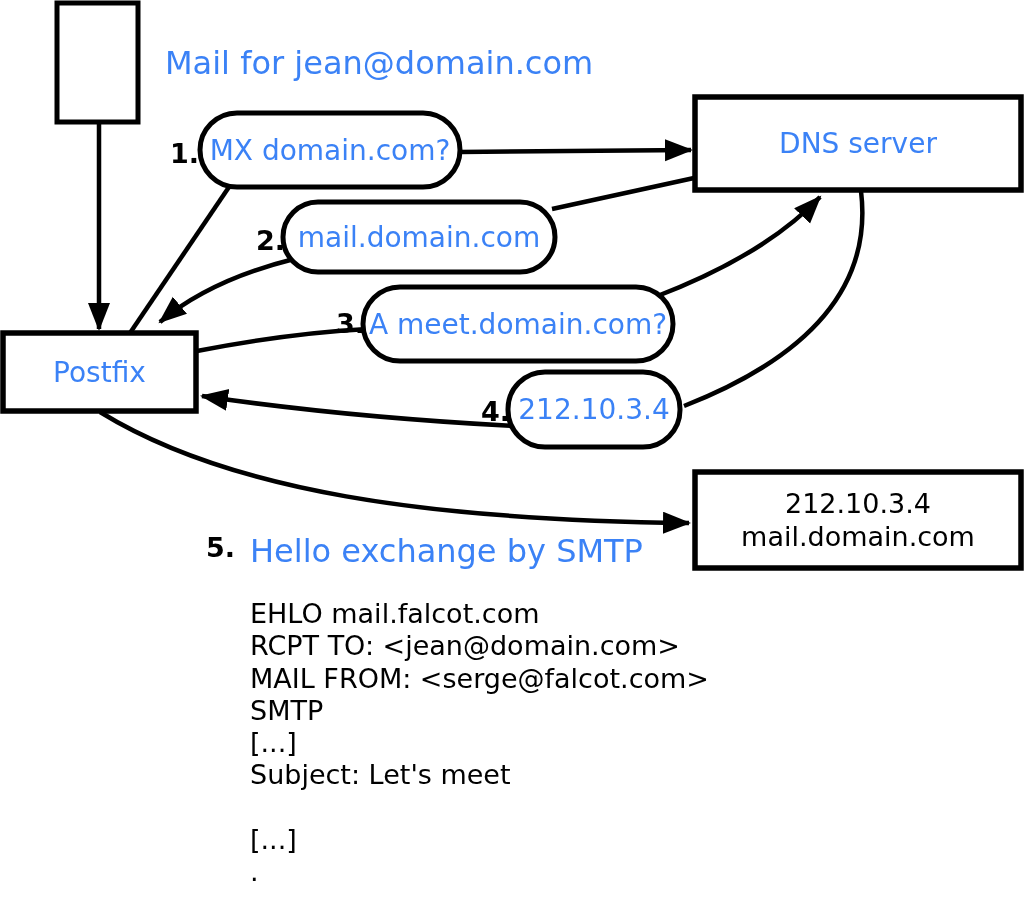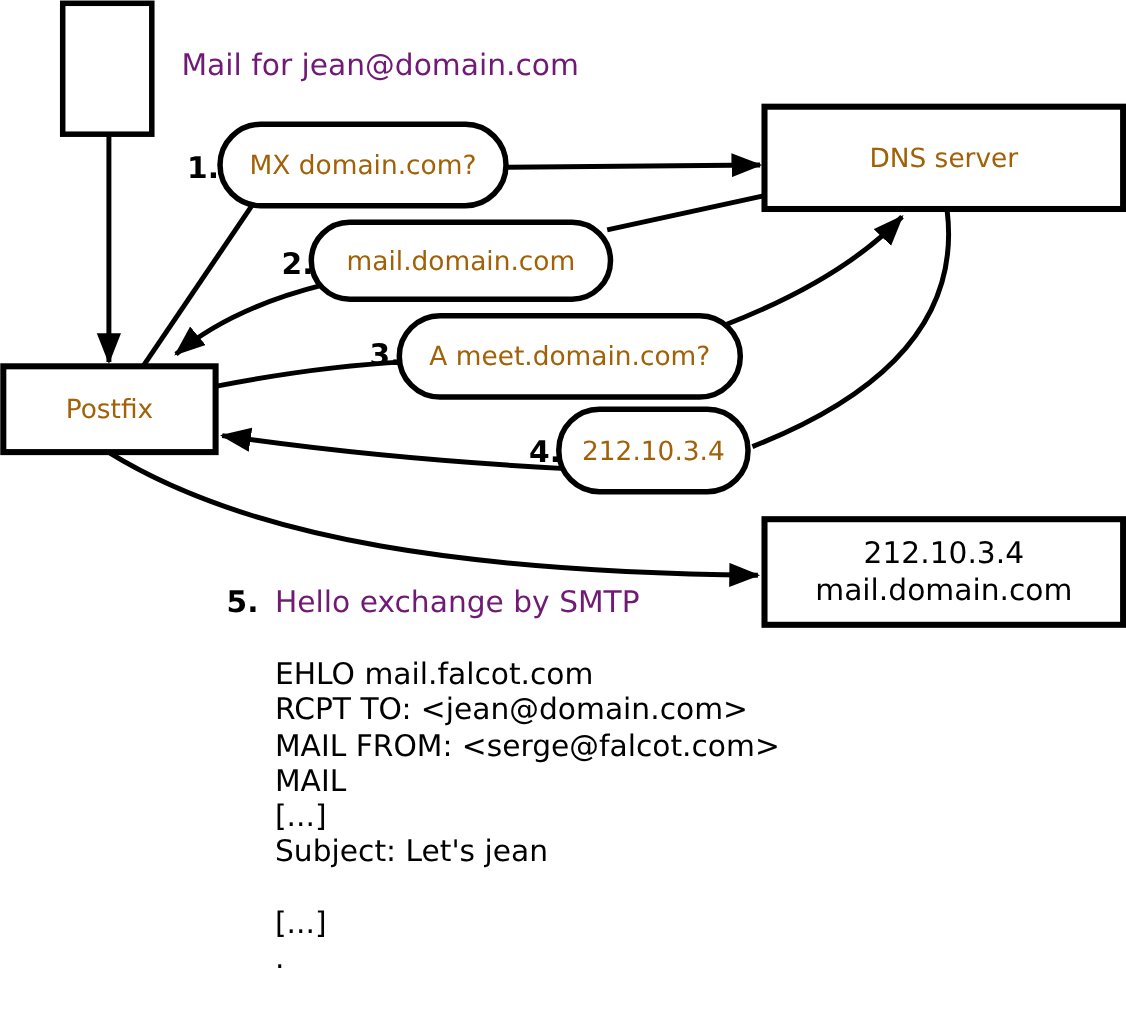--- a/index.html
+++ b/index.html
@@ -12,40 +12,40 @@
     background: #ffffff;
     overflow: hidden;
   }
   svg.layer {
     position: absolute;
     left: 0; top: 0;
     width: 1024px; height: 919px;
   }
   .label {
     position: absolute;
-    font-size: 27px;
+    font-size: 32px;
     line-height: 1.2;
     white-space: nowrap;
-    color: #701a75;
+    color: #3b82f6;
   }
   .step-num {
     position: absolute;
     font-size: 27px;
     font-weight: bold;
     white-space: nowrap;
     color: #000;
   }
   .node-label {
     position: absolute;
     display: flex;
     align-items: center;
     justify-content: center;
     text-align: center;
-    font-size: 24px;
-    color: #a16207;
+    font-size: 28px;
+    color: #3b82f6;
     white-space: nowrap;
   }
   .dest-label {
     position: absolute;
     display: flex;
     flex-direction: column;
     align-items: center;
     justify-content: center;
     text-align: center;
     font-size: 27px;
@@ -130,21 +130,21 @@
     <div>mail.domain.com</div>
   </div>
 
   <div class="step-num" style="left:206px; top:532px;">5.</div>
   <div class="label" style="left:250px; top:532px;">Hello exchange by SMTP</div>
 
   <div class="smtp-block">
     <div class="smtp-line">EHLO mail.falcot.com</div>
     <div class="smtp-line">RCPT TO: &lt;jean@domain.com&gt;</div>
     <div class="smtp-line">MAIL FROM: &lt;serge@falcot.com&gt;</div>
-    <div class="smtp-line">MAIL</div>
+    <div class="smtp-line">SMTP</div>
     <div class="smtp-line">[...]</div>
-    <div class="smtp-line">Subject: Let's jean</div>
+    <div class="smtp-line">Subject: Let's meet</div>
     <div class="smtp-line"></div>
     <div class="smtp-line">[...]</div>
     <div class="smtp-line">.</div>
   </div>
 
 </div>
 
 </body></html>

